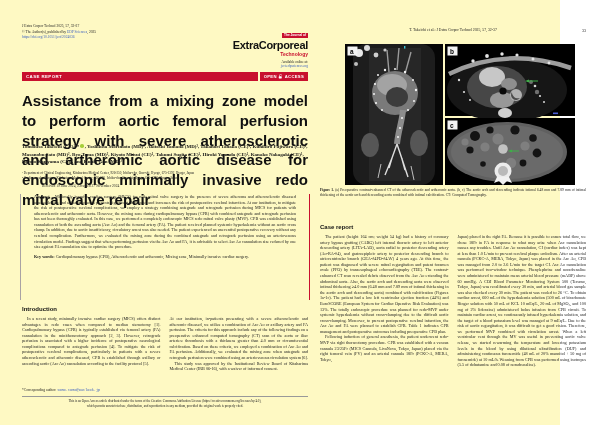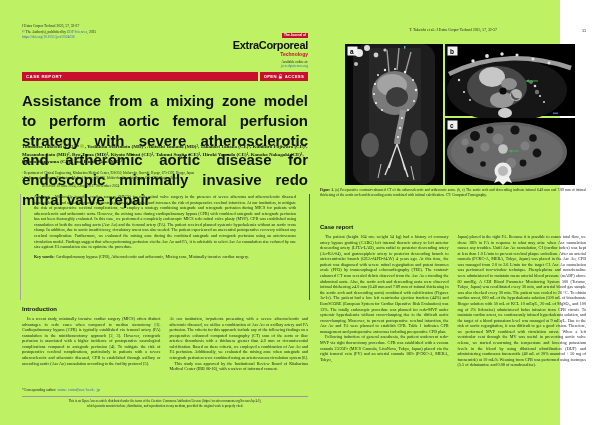--- a/index.html
+++ b/index.html
@@ -3,21 +3,21 @@
 <meta charset="utf-8">
 <style>
   :root{
     --accent-red:#c8102e;
     --link-blue:#3b5fc0;
     --orcid-green:#a6ce39;
     --arrow-green:#3fae49;
   }
   *{box-sizing:border-box;margin:0;padding:0;}
   html,body{width:600px;height:425px;background:#ffffff;overflow:hidden;}
-  .canvas{position:relative;width:560px;height:425px;background:#bef264;
+  .canvas{position:relative;width:560px;height:425px;background:#fef9c3;
     font-family:"Liberation Serif", serif;color:#1c1c1c;}
 
   
   .page-left{position:absolute;left:22px;top:22px;width:286px;height:390px;}
   .pub-info{position:absolute;left:0;top:2px;width:150px;font-size:3.6px;line-height:1.55;color:#222;}
   .link{color:var(--link-blue);}
   .mono{font-family:"Liberation Mono", monospace;}
 
   .logo{position:absolute;right:0;top:0;width:110px;text-align:right;font-family:"Liberation Sans", sans-serif;}
   .logo-tag{display:inline-block;background:var(--accent-red);color:#fff;font-size:3.2px;font-weight:bold;

